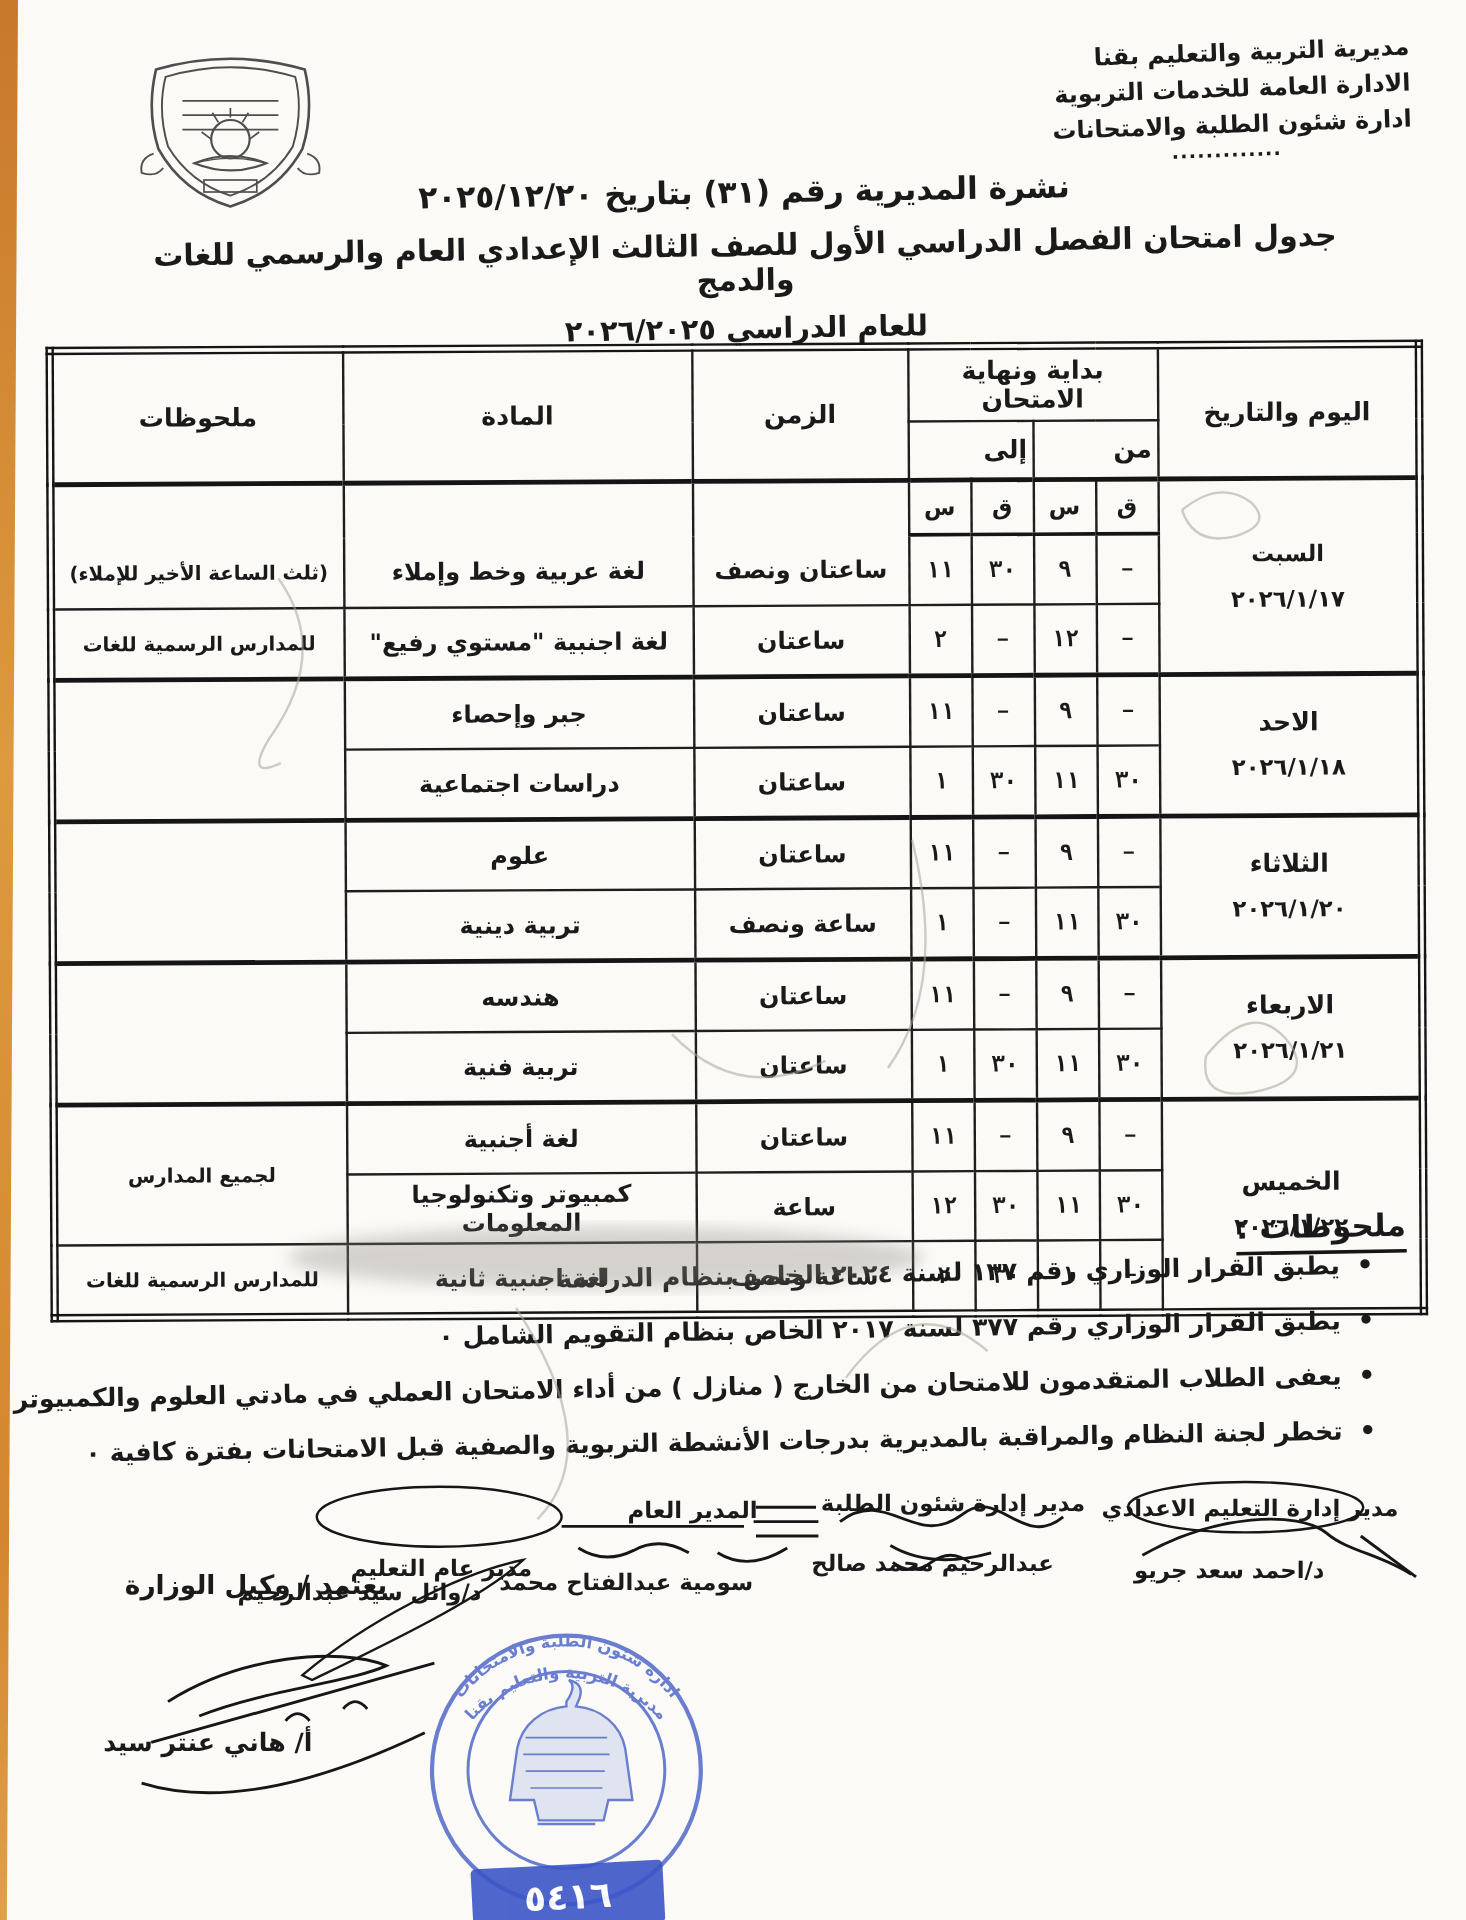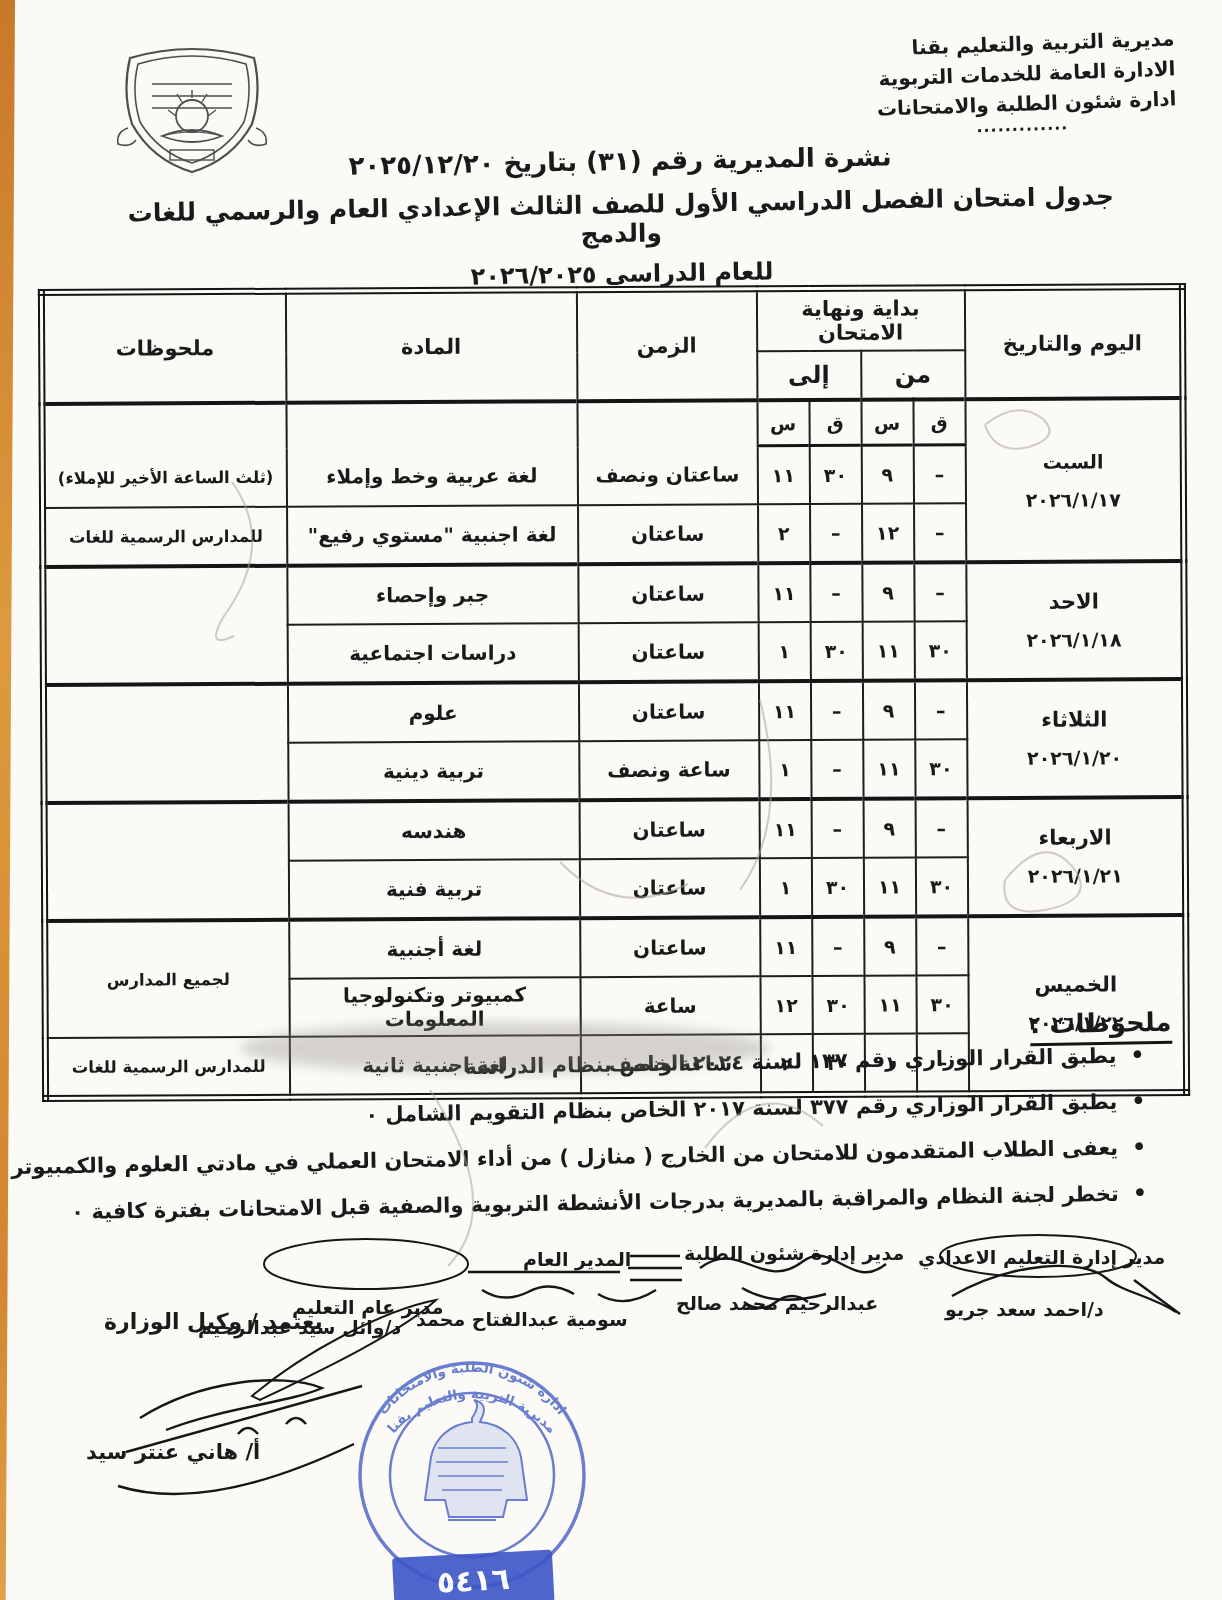--- a/index.html
+++ b/index.html
@@ -30,27 +30,27 @@
   .titles .t2{font-size:25px;font-weight:700;margin-bottom:12px;}
   .titles .t3{font-size:24px;font-weight:700;}
   
   .tablewrap{left:40px;top:286px;transform:rotate(-0.3deg);}
   table{border-collapse:collapse;direction:rtl;table-layout:fixed;width:1141px;background:transparent;}
   td{
     border:2px solid #1e1e1e;text-align:center;vertical-align:middle;
     font-weight:700;padding:2px 4px;overflow:hidden;
   }
   tr.h1 td{font-size:21px;height:54px;}
-  tr.h2 td{font-size:24px;height:42px;}
+  tr.h2 td{font-size:21px;height:42px;text-align:right;}
   tr.lbl td{height:38px;font-size:19px;}
   tr.lbl td.noline{border-bottom-style:hidden;}
   tr.data td{height:52px;}
   td.daycell{font-size:21px;line-height:38px;}
   td.daycell .date{font-size:19px;letter-spacing:1px;}
-  td.num{font-size:19px;}
+  td.num{font-size:19px;font-family:Liberation Mono, monospace;}
   td.dur{font-size:20px;}
   td.subj{font-size:20px;}
   td.note{font-size:16.5px;}
   tr.sep td{border-top:4px solid #151515;}
   table{border:7px double #151515;}
   tr.h2 td, tr.h1 td[rowspan]{border-bottom:4px solid #151515;}
   tr.lbl td.tlabel{border-bottom:3px solid #151515;}
   
   .notes-title{right:50px;top:1008px;font-size:26px;font-weight:700;direction:rtl;
     border-bottom:3px solid #151515;padding-bottom:4px;transform:rotate(-1deg);}

